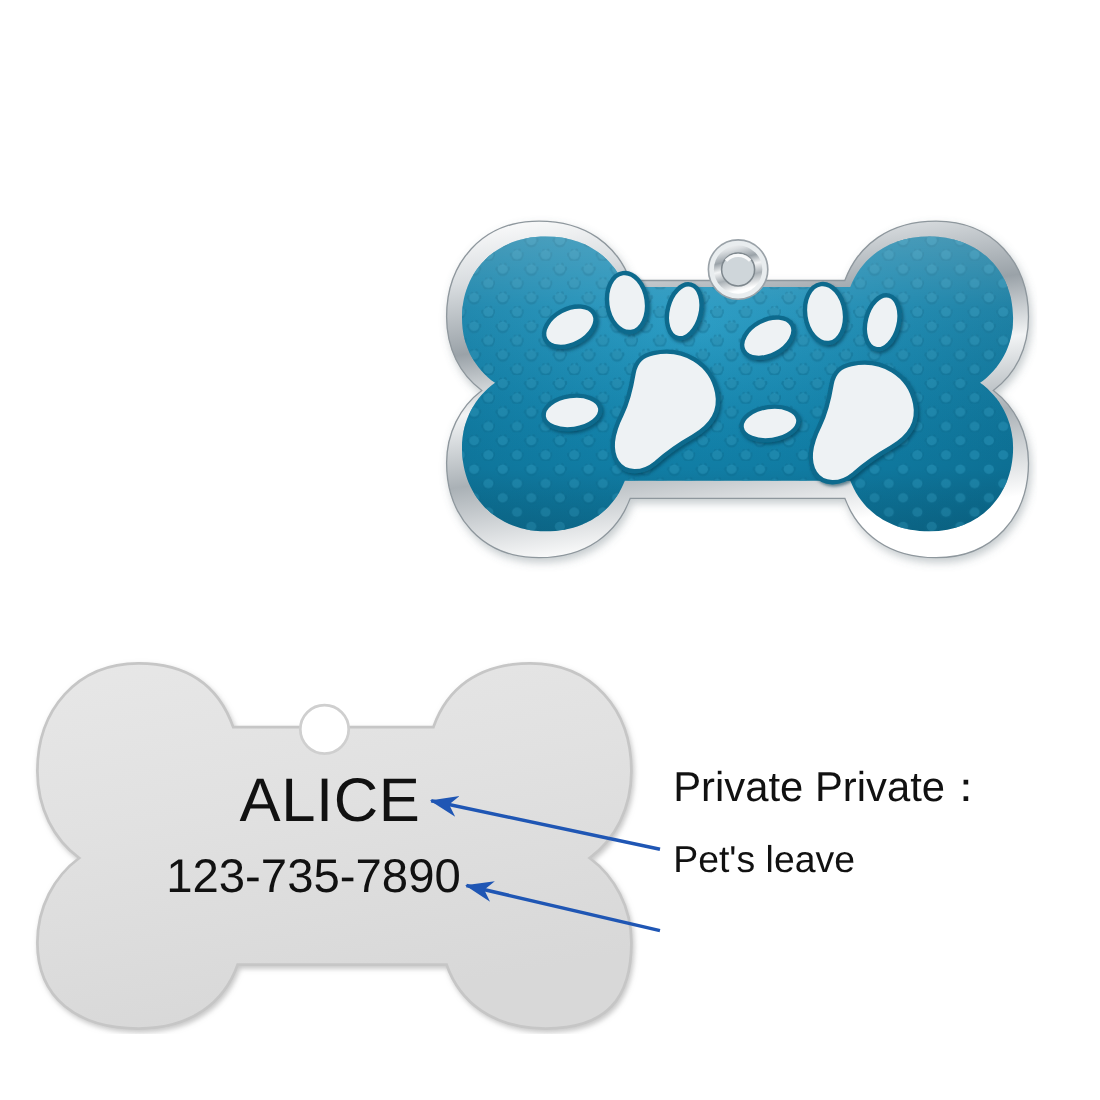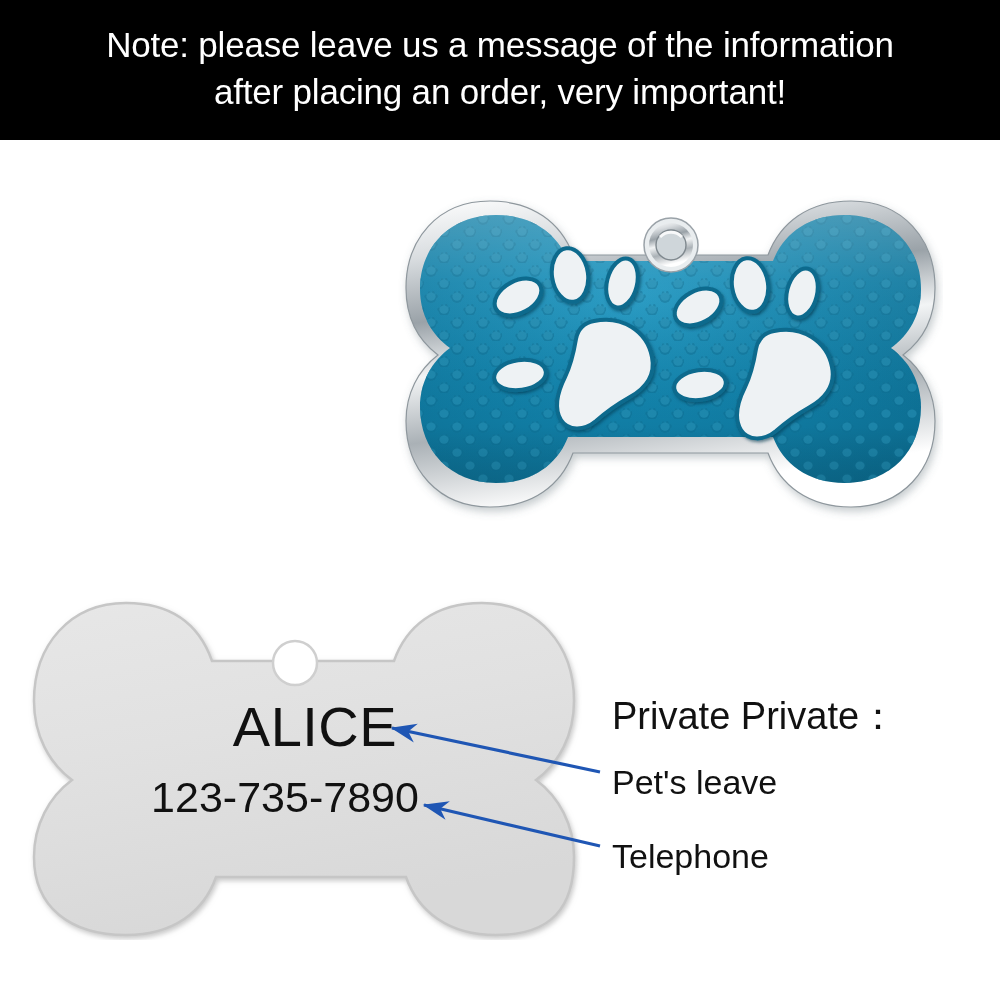--- a/index.html
+++ b/index.html
@@ -68,21 +68,20 @@
     left: 0px;
     top: 697px;
     width: 600px;
     text-align: center;
     color: #111111;
     font-family: "Liberation Sans", sans-serif;
     font-size: 56px;
     line-height: 60px;
     letter-spacing: 0.5px;
     white-space: nowrap;
-    padding-left: 15px;
   }
   #engrave-phone {
     position: absolute;
     left: 0px;
     top: 773px;
     width: 570px;
     text-align: center;
     color: #111111;
     font-family: "Liberation Sans", sans-serif;
     font-size: 43px;
@@ -125,24 +124,20 @@
     white-space: nowrap;
   }
   #annot-pet-name { position: absolute; left: 0px; top: 68px; }
   #annot-telephone { position: absolute; left: 0px; top: 142px; }
 </style>
 </head>
 <body>
 
 <div id="page">
 
-  <div id="note-banner">
-    <div class="note-line">Note: please leave us a message of the information</div>
-    <div class="note-line">after placing an order, very important!</div>
-  </div>
 
   <div id="blue-tag-wrap">
     <svg id="blue-tag-svg" viewBox="0 0 545 345" xmlns="http://www.w3.org/2000/svg">
       <defs>
 
         <linearGradient id="chromeGrad" x1="0" y1="0" x2="0.25" y2="1">
           <stop offset="0%" stop-color="#ffffff"></stop>
           <stop offset="18%" stop-color="#d9dde0"></stop>
           <stop offset="38%" stop-color="#9aa2a8"></stop>
           <stop offset="55%" stop-color="#f2f4f5"></stop>
@@ -344,16 +339,15 @@
     </defs>
 
     <line x1="600" y1="772" x2="392" y2="728" stroke="#1f56b4" stroke-width="3.2" marker-end="url(#arrowHead)"></line>
 
     <line x1="600" y1="846" x2="424" y2="805" stroke="#1f56b4" stroke-width="3.2" marker-end="url(#arrowHead)"></line>
   </svg>
 
   <div id="annotation-block">
     <div id="annot-title">Private Private：</div>
     <div class="annot-item" id="annot-pet-name">Pet's leave</div>
-    <div class="annot-item" id="annot-telephone">Telephone</div>
   </div>
 
 </div>
 
 </body></html>

